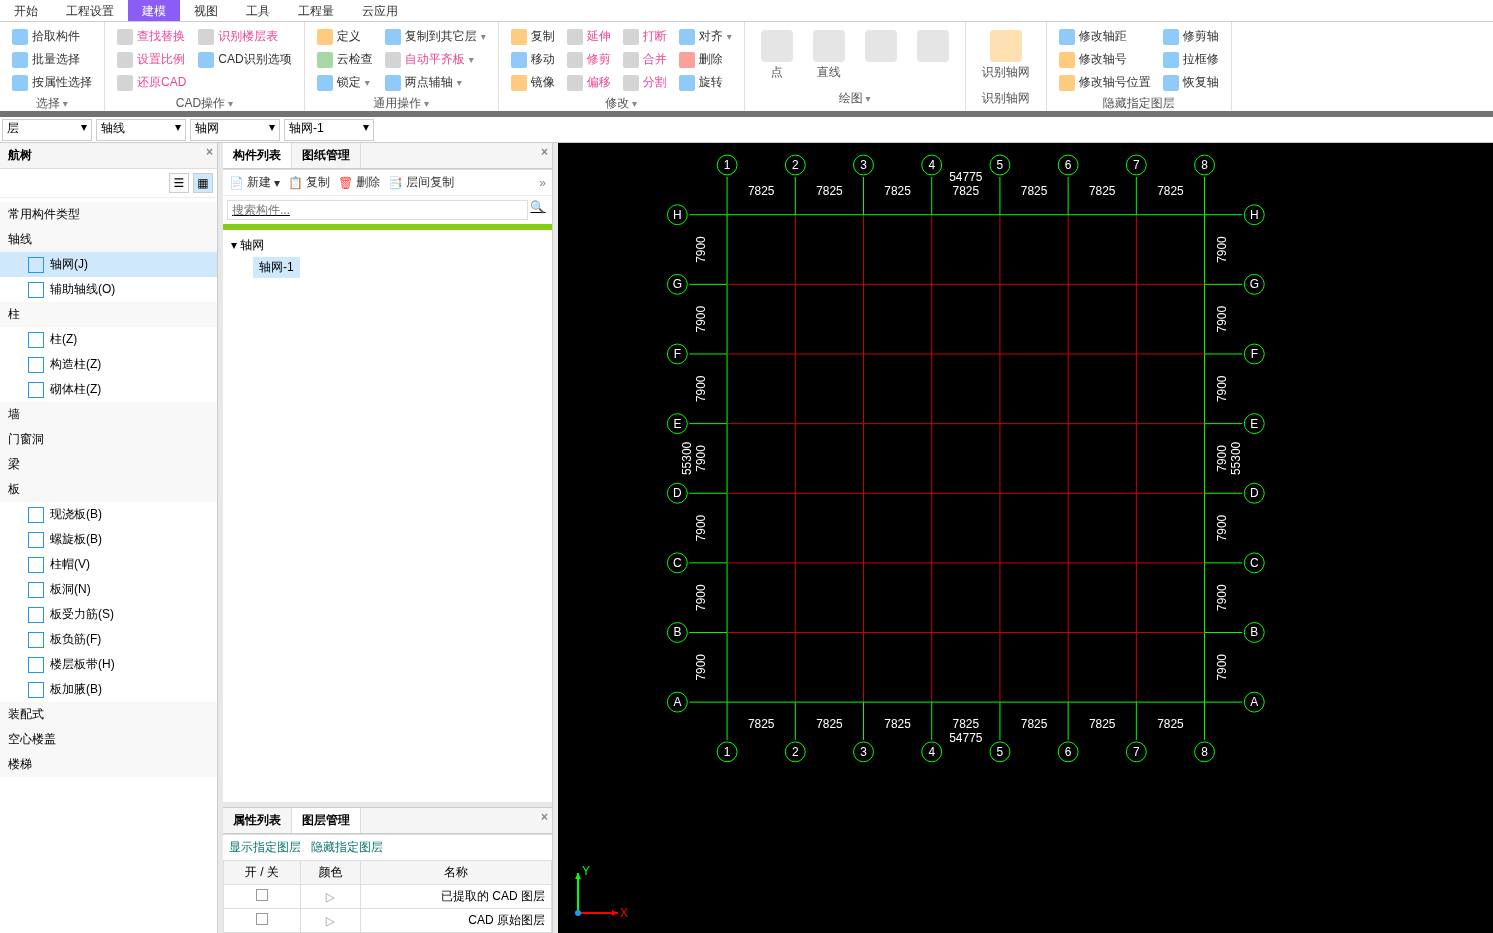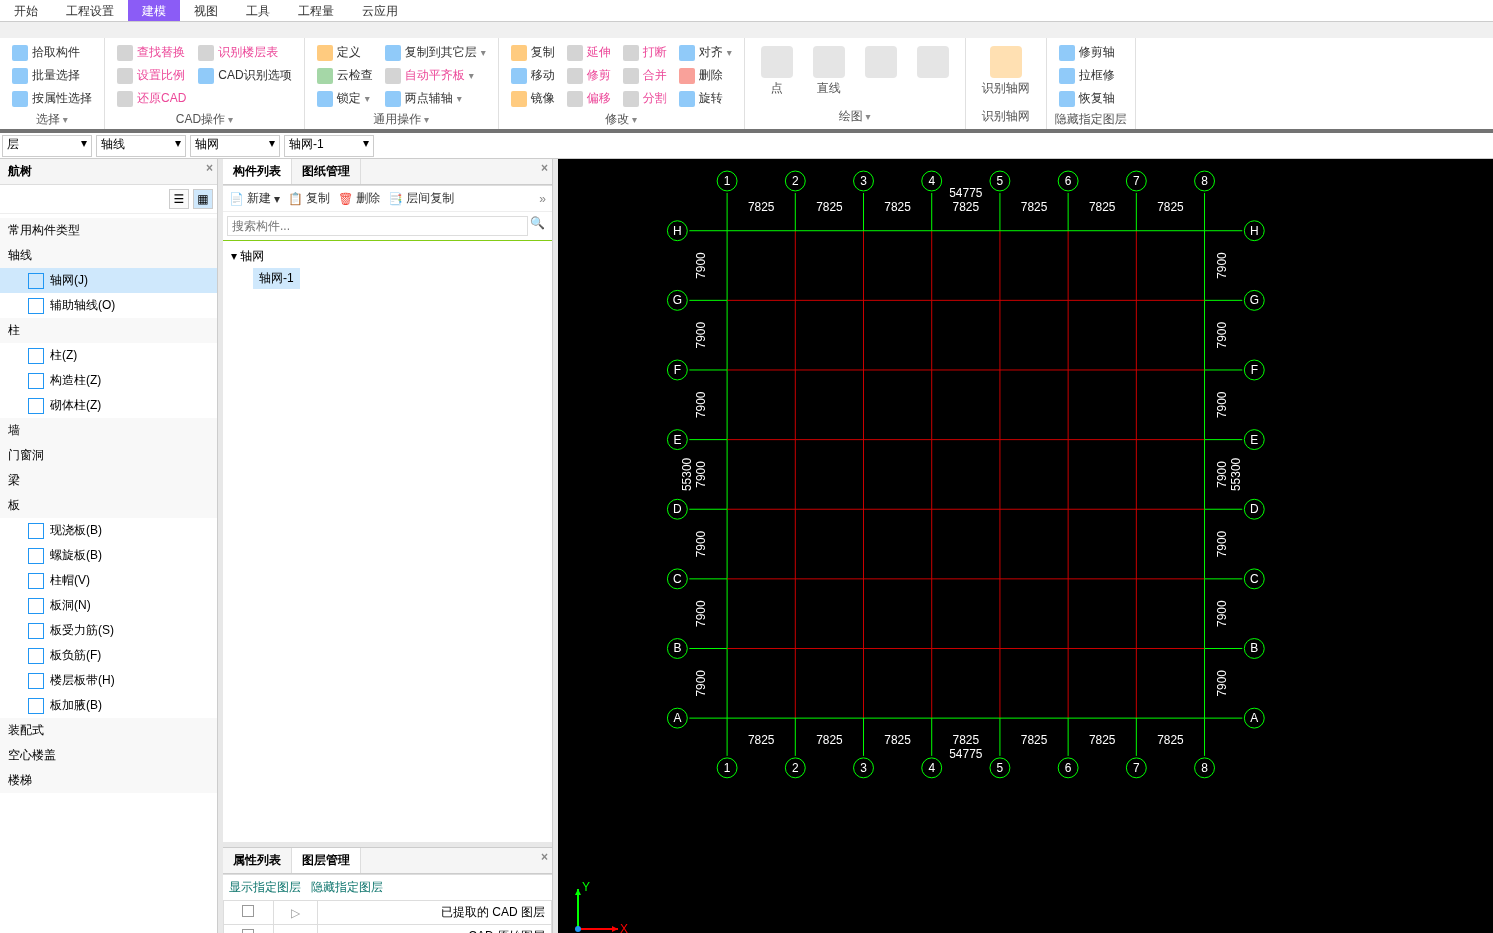--- a/index.html
+++ b/index.html
@@ -1,21 +1,21 @@
 <!DOCTYPE html>
 <html><head>
 <meta charset="utf-8">
 <style>
 * { box-sizing: border-box; margin: 0; padding: 0; font-family: "Microsoft YaHei", sans-serif; font-size: 12px; }
 body { background: #f0f0f0; overflow: hidden; }
 .menubar { height: 22px; background: #fff; display: flex; border-bottom: 1px solid #ccc; }
 .menubar .mtab { padding: 3px 14px; cursor: pointer; color: #333; }
 .menubar .mtab.active { background: #8b5cf6; color: #fff; }
 
-.ribbon { height: 95px; background: #fff; display: flex; border-bottom: 4px solid #737373; margin-top: 16px; }
+.ribbon { height: 95px; background: #fff; display: flex; border-bottom: 6px solid #737373; }
 .ribbon-group { border-right: 1px solid #e0e0e0; padding: 4px 8px; display: flex; flex-direction: column; justify-content: space-between; }
 .ribbon-group .items { display: flex; gap: 4px; }
 .ribbon-group .col { display: flex; flex-direction: column; gap: 2px; }
 .ribbon-group .label { text-align: center; font-size: 12px; color: #555; padding-top: 2px; }
 .rbtn { display: flex; align-items: center; gap: 4px; padding: 2px 4px; cursor: pointer; white-space: nowrap; color: #333; }
 .rbtn.disabled { color: #ec4899; }
 .rbtn .ico { width: 16px; height: 16px; display: inline-block; }
 .bigbtn { display: flex; flex-direction: column; align-items: center; padding: 4px 8px; cursor: pointer; color: #555; }
 .bigbtn .bigico { width: 32px; height: 32px; margin-bottom: 2px; }
 .dropdown-arrow::after { content: " ▾"; color: #888; font-size: 10px; }
@@ -35,21 +35,21 @@
 .tree-item { padding: 4px 8px 4px 28px; cursor: pointer; display: flex; align-items: center; gap: 6px; }
 .tree-item.selected { background: #cfe8fc; }
 .tree-ico { width: 16px; height: 16px; display: inline-block; }
 
 .midcol { width: 330px; background: #fff; border-right: 1px solid #ccc; display: flex; flex-direction: column; }
 .tabs { display: flex; border-bottom: 1px solid #ccc; background: #f5f5f5; }
 .tab { padding: 4px 10px; cursor: pointer; border-right: 1px solid #ddd; }
 .tab.active { background: #fff; font-weight: bold; }
 .mid-toolbar { display: flex; gap: 8px; padding: 4px 6px; border-bottom: 1px solid #eee; align-items: center; }
 .mid-toolbar .tbtn2 { cursor: pointer; color: #333; display:flex; align-items:center; gap:3px; }
-.search-row { display: flex; padding: 4px; border-bottom: 1px solid #84cc16; }
+.search-row { display: flex; padding: 4px; border-bottom: 6px solid #84cc16; text-decoration: underline; }
 .search-row input { flex: 1; border: 1px solid #ddd; padding: 2px 4px; }
 .search-row .sico { width: 20px; text-align: center; color: #2196f3; cursor: pointer; }
 .complist { padding: 4px 0; }
 .complist .row { padding: 3px 8px; cursor: pointer; }
 .complist .row.sel { background: #cfe8fc; margin-left: 30px; display:inline-block; padding:2px 6px; }
 .complist .row.head::before { content: "▾ "; }
 
 .proppanel { border-top: 1px solid #ccc; }
 .layer-toolbar { padding: 4px 6px; color: #0f766e; }
 .layer-table { width: 100%; border-collapse: collapse; }
@@ -246,20 +246,34 @@
       <div class="items">
         <div class="bigbtn">
           <div class="bigico" style="background:#ff9800;opacity:.3;border-radius:4px;"></div>
           <span>识别轴网</span>
         </div>
       </div>
       <div class="label">识别轴网</div>
     </div>
     <div class="ribbon-group">
       <div class="items">
+        <div class="col">
+          <div class="rbtn">
+            <span class="ico" style="background:#2196f3;opacity:.5;border-radius:2px;"></span>
+            <span>修改轴距</span>
+          </div>
+          <div class="rbtn">
+            <span class="ico" style="background:#ff9800;opacity:.5;border-radius:2px;"></span>
+            <span>修改轴号</span>
+          </div>
+          <div class="rbtn">
+            <span class="ico" style="background:#ff9800;opacity:.5;border-radius:2px;"></span>
+            <span>修改轴号位置</span>
+          </div>
+        </div>
         <div class="col">
           <div class="rbtn">
             <span class="ico" style="background:#2196f3;opacity:.5;border-radius:2px;"></span>
             <span>修剪轴</span>
           </div>
           <div class="rbtn">
             <span class="ico" style="background:#2196f3;opacity:.5;border-radius:2px;"></span>
             <span>拉框修</span>
           </div>
           <div class="rbtn">
@@ -399,20 +413,25 @@
           <div class="tab active">图层管理</div>
         </div>
         <span class="close-x">×</span>
       </div>
       <div class="layer-toolbar">
         <span>显示指定图层</span>&nbsp;&nbsp;
         <span>隐藏指定图层</span>
       </div>
       <table class="layer-table">
         <tbody>
+            <tr>
+          <th>开 / 关</th>
+          <th>颜色</th>
+          <th>名称</th>
+        </tr>
         <tr>
           <td><span class="chk"></span></td>
           <td><span class="tri">▷</span></td>
           <td style="text-align:right;">已提取的 CAD 图层</td>
         </tr>
         <tr>
           <td><span class="chk"></span></td>
           <td><span class="tri">▷</span></td>
           <td style="text-align:right;">CAD 原始图层</td>
         </tr>

